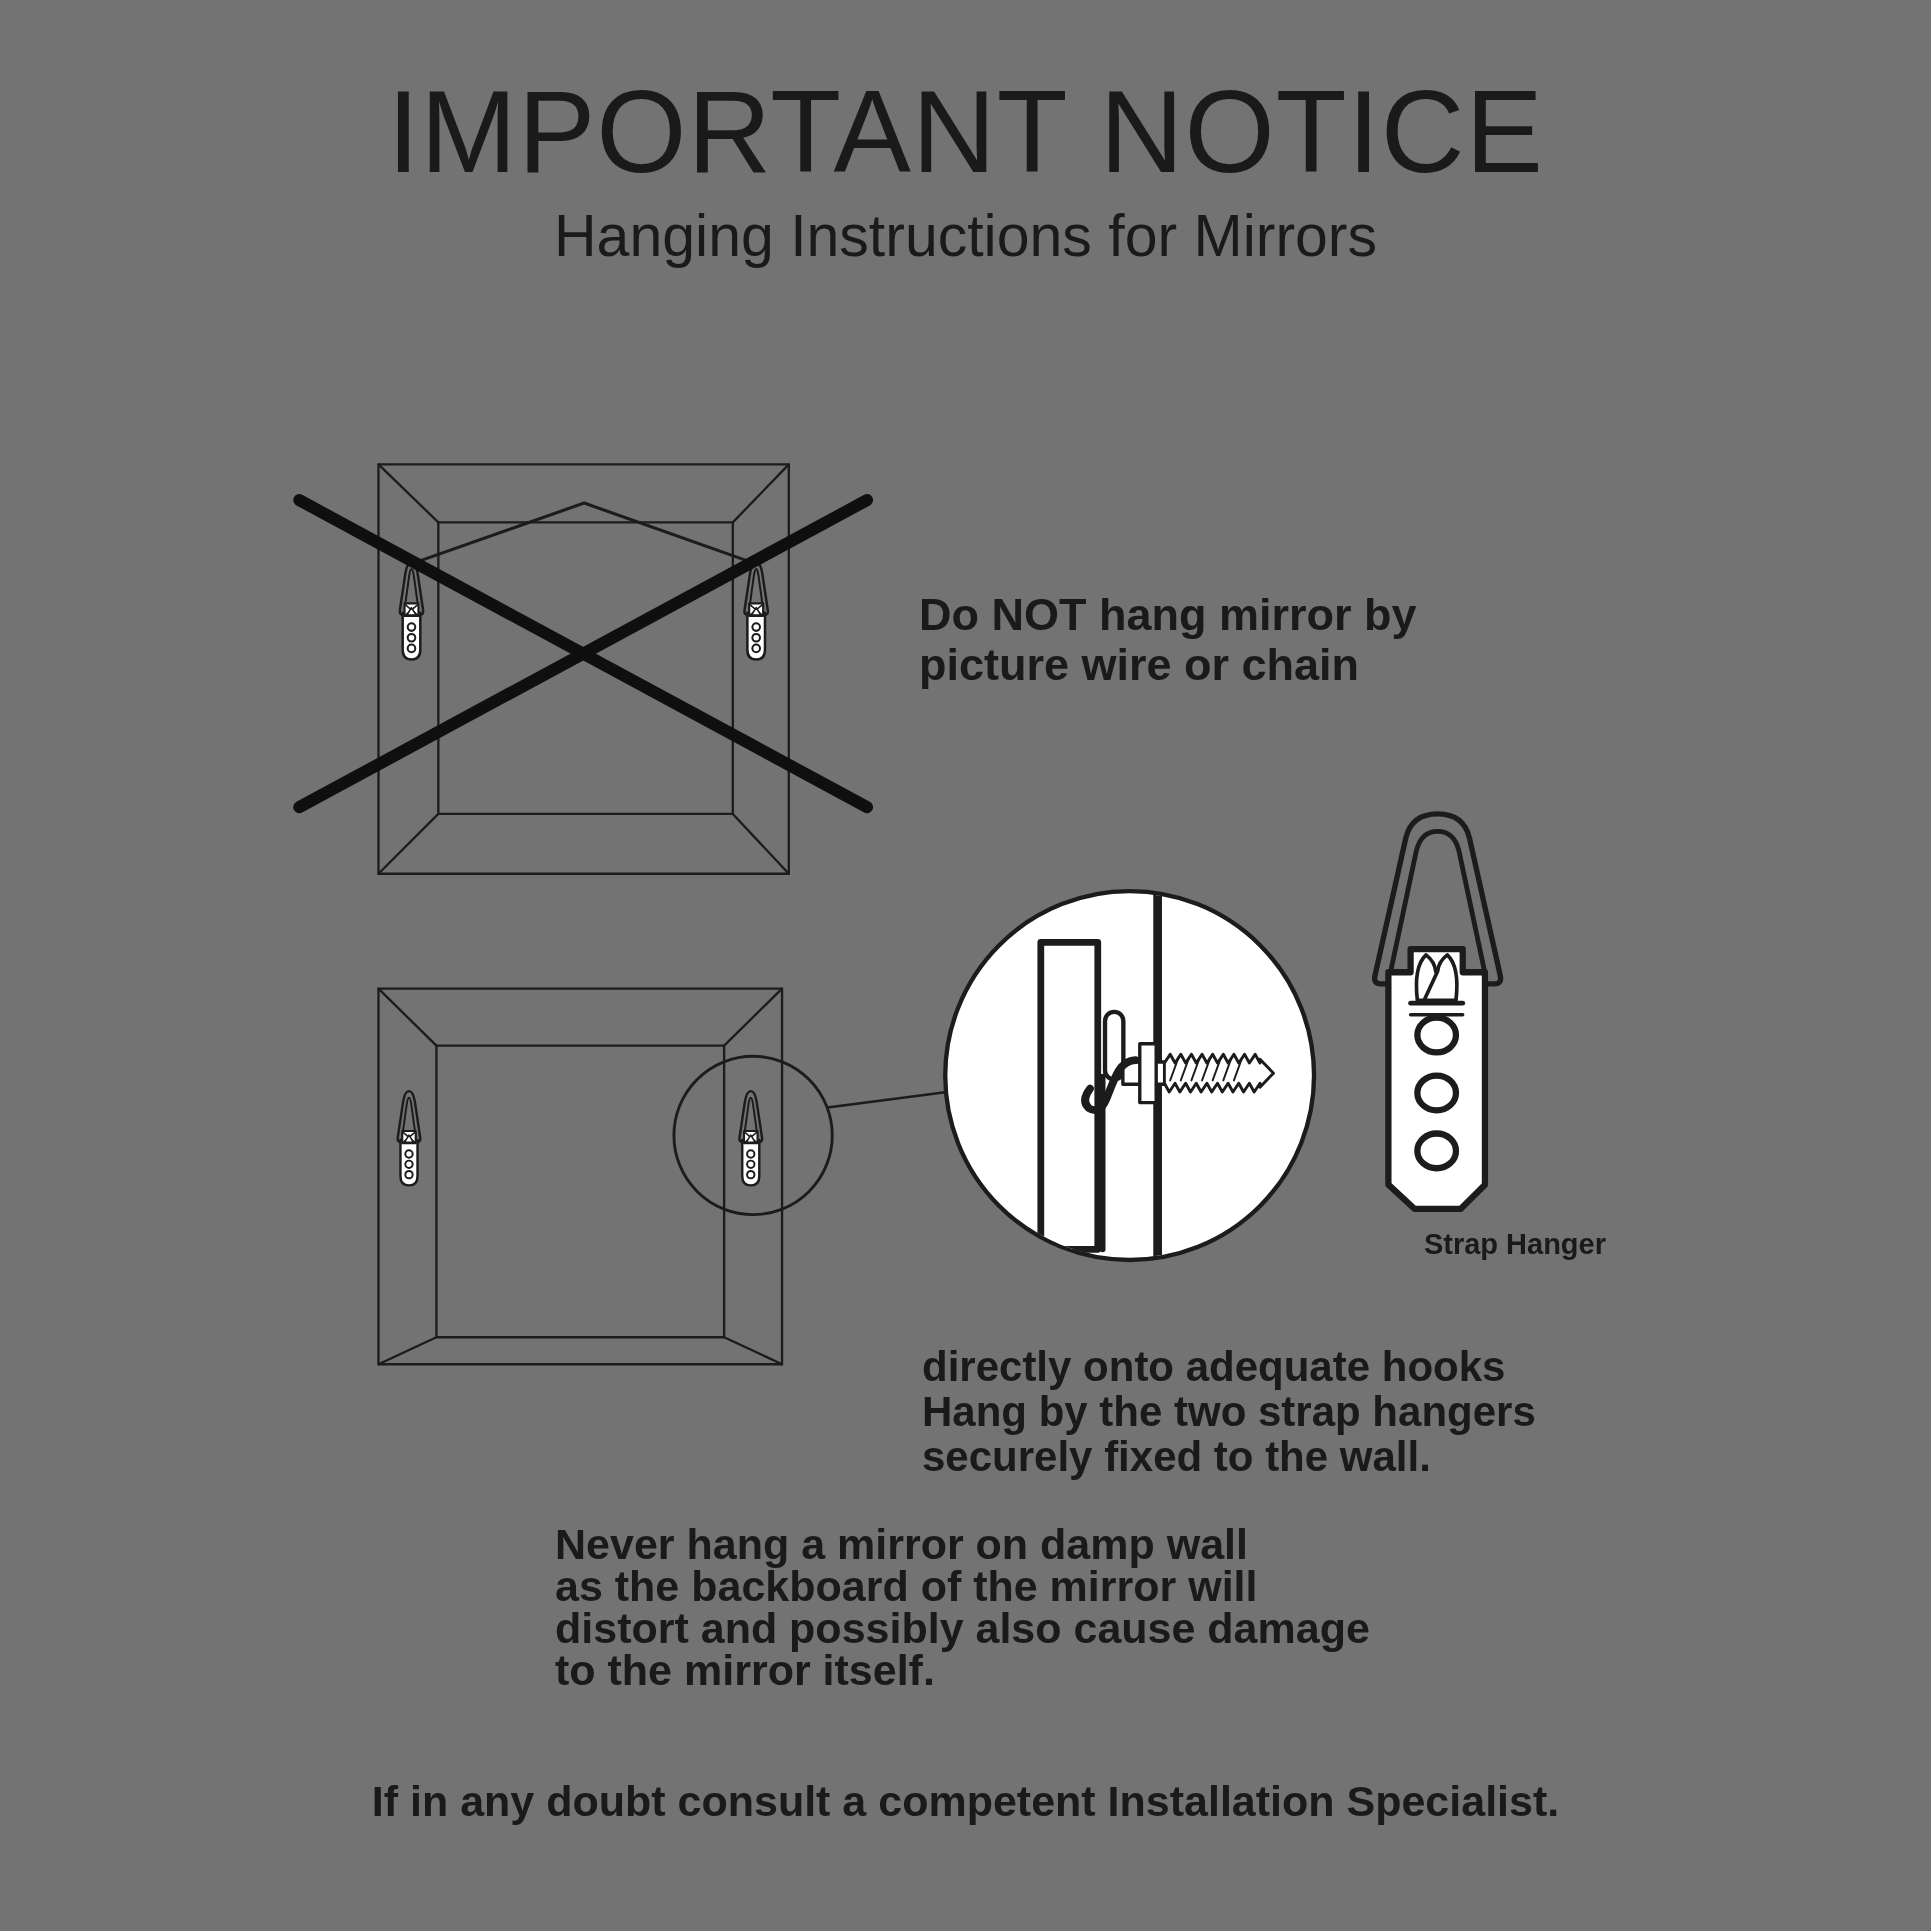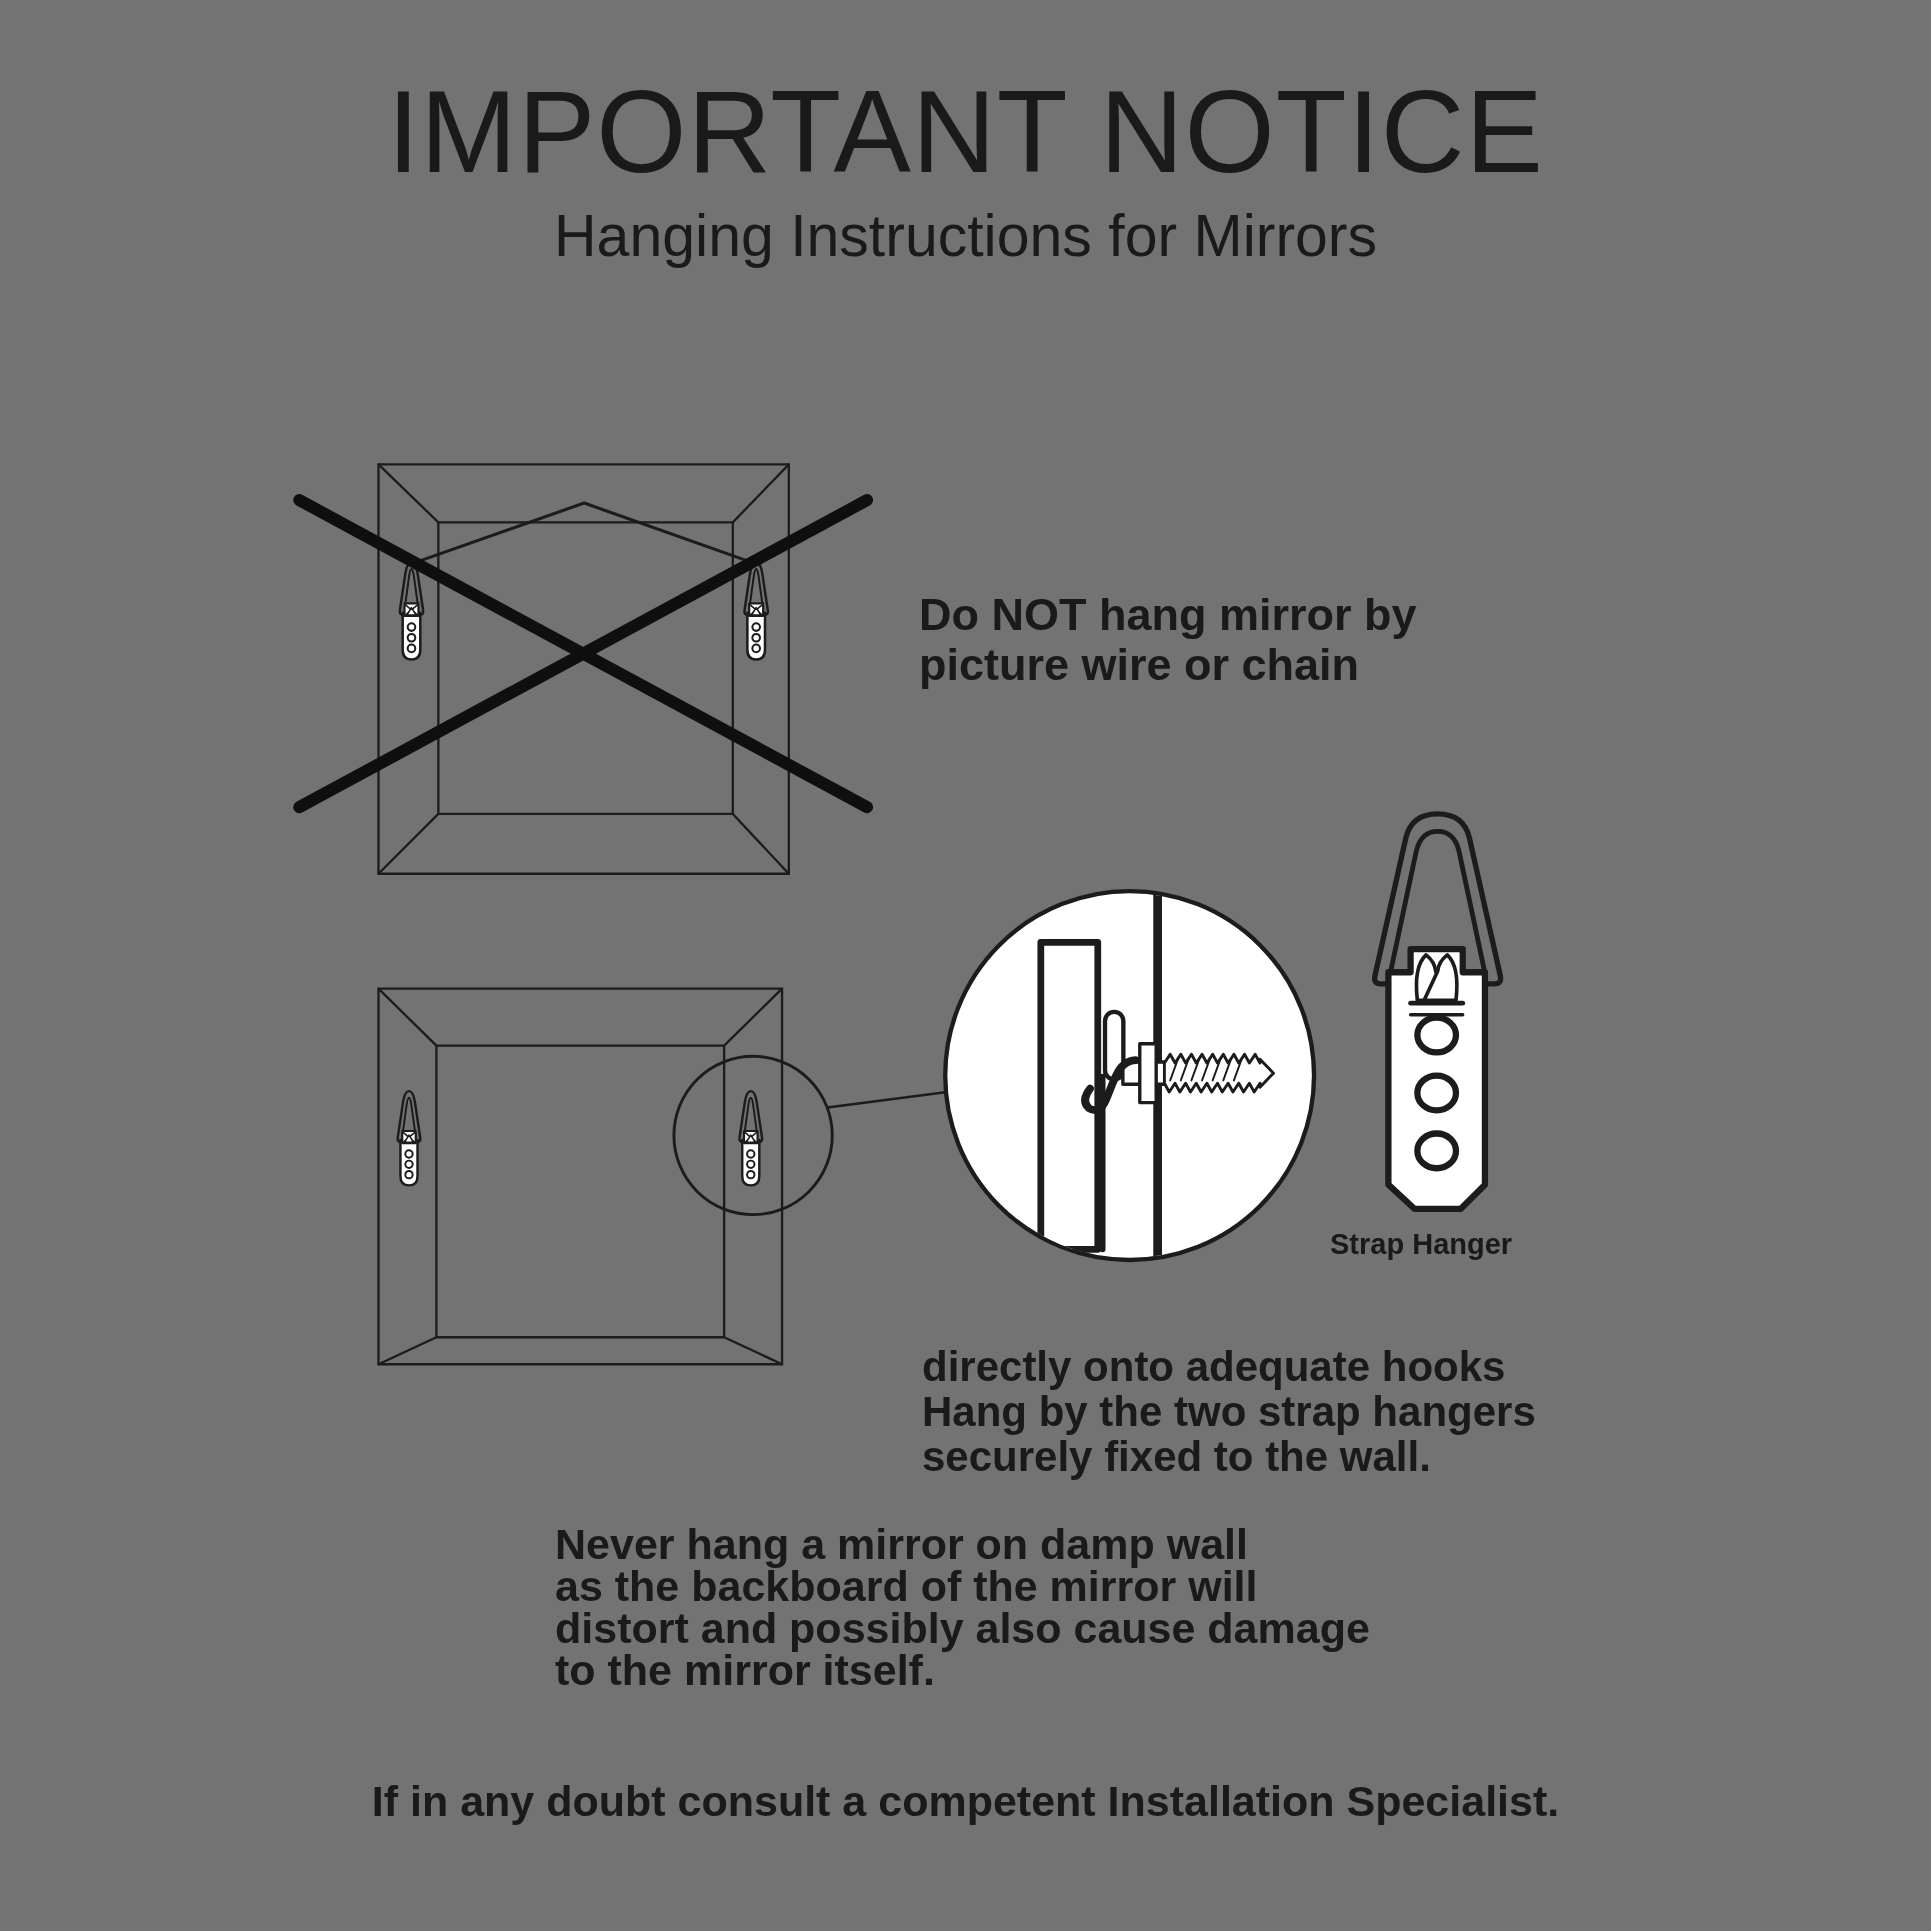--- a/index.html
+++ b/index.html
@@ -13,21 +13,21 @@
     overflow: hidden;
   }
   #artwork { position: absolute; left: 0; top: 0; }
   .txt { position: absolute; white-space: nowrap; color: #1a1a1a; }
   .center { left: 0; width: 1931px; text-align: center; }
   .title { top: 65px; font-size: 116px; line-height: 135px; font-weight: 400; letter-spacing: 1px; }
   .subtitle { font-size: 59px; line-height: 70px; font-weight: 400; }
   .sub1 { top: 201px; }
   .sub2 { top: 271px; }
   .note-donot { left: 919px; top: 590px; font-size: 45px; line-height: 50px; font-weight: 700; }
-  .strap-label { left: 1330px; top: 1228px; width: 232px; text-align: left; font-size: 29px; line-height: 33px; font-weight: 700; }
+  .strap-label { left: 1374px; top: 1228px; width: 232px; text-align: right; font-size: 29px; line-height: 33px; font-weight: 700; }
   .note-hangby { left: 922px; top: 1344px; font-size: 42px; line-height: 45px; font-weight: 700; }
   .note-never { left: 555px; top: 1523px; font-size: 43px; line-height: 42px; font-weight: 700; }
   .footer-note { top: 1777px; font-size: 43px; line-height: 48px; font-weight: 700; }
 </style>
 </head>
 <body>
 
 <div id="sheet">
 
   <svg id="artwork" width="1931" height="1931" viewBox="0 0 2000 2000" fill="none" stroke-linecap="round" stroke-linejoin="round">

